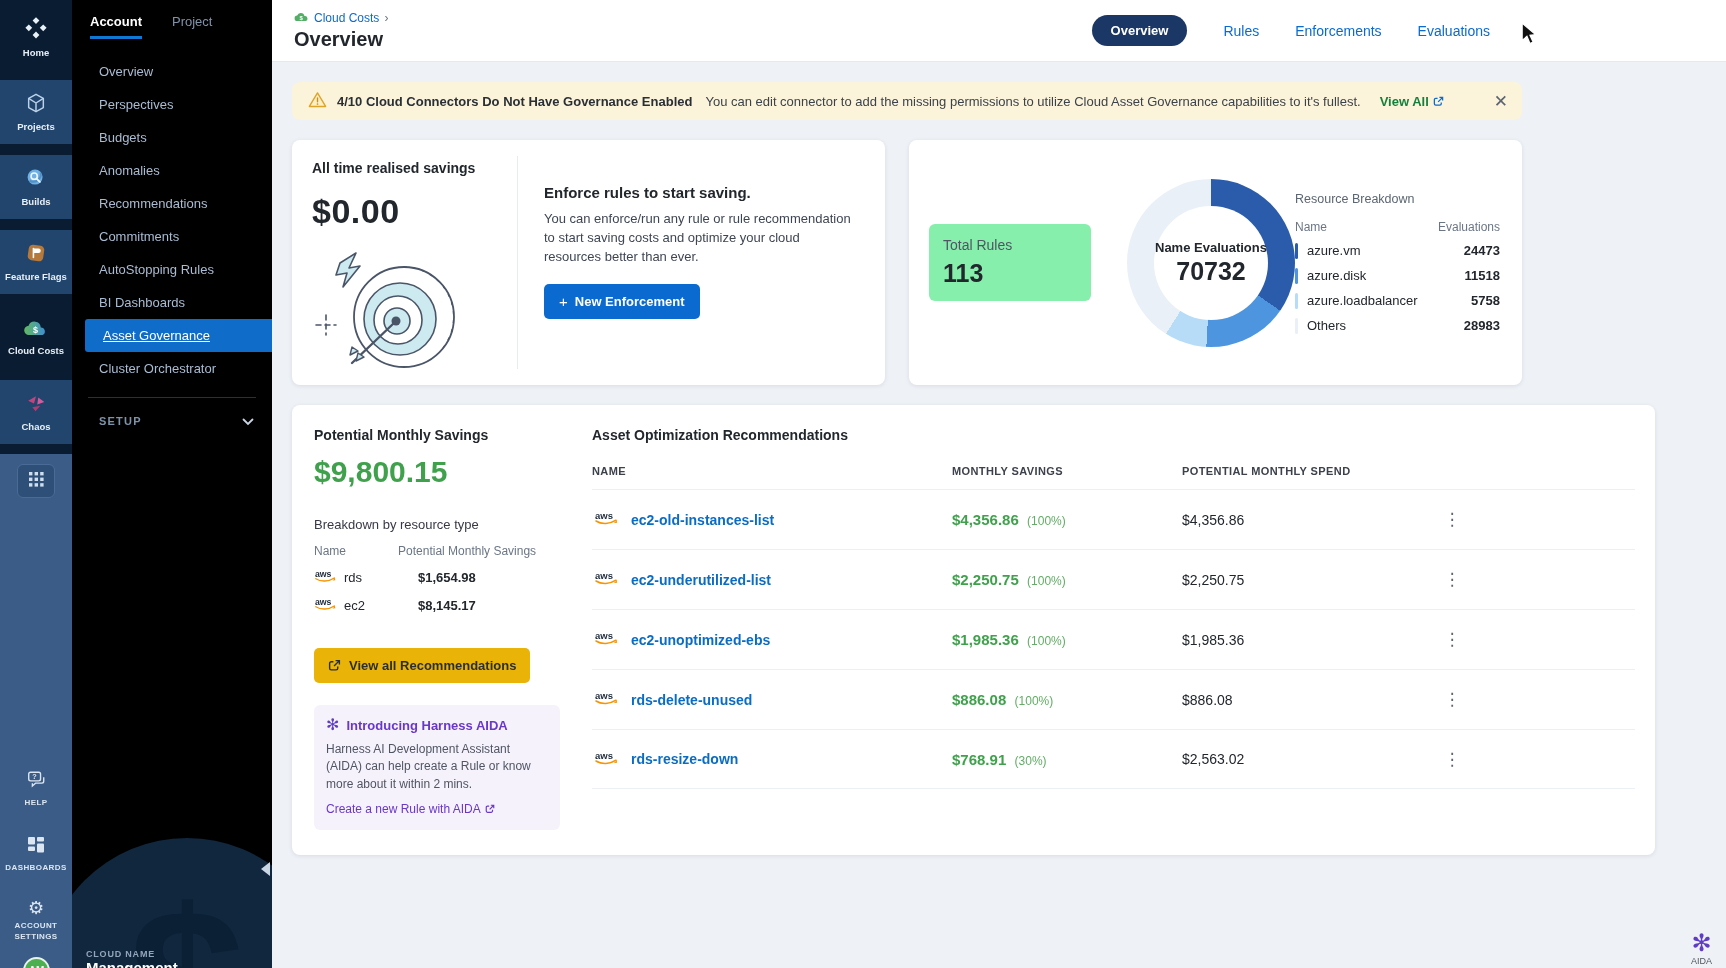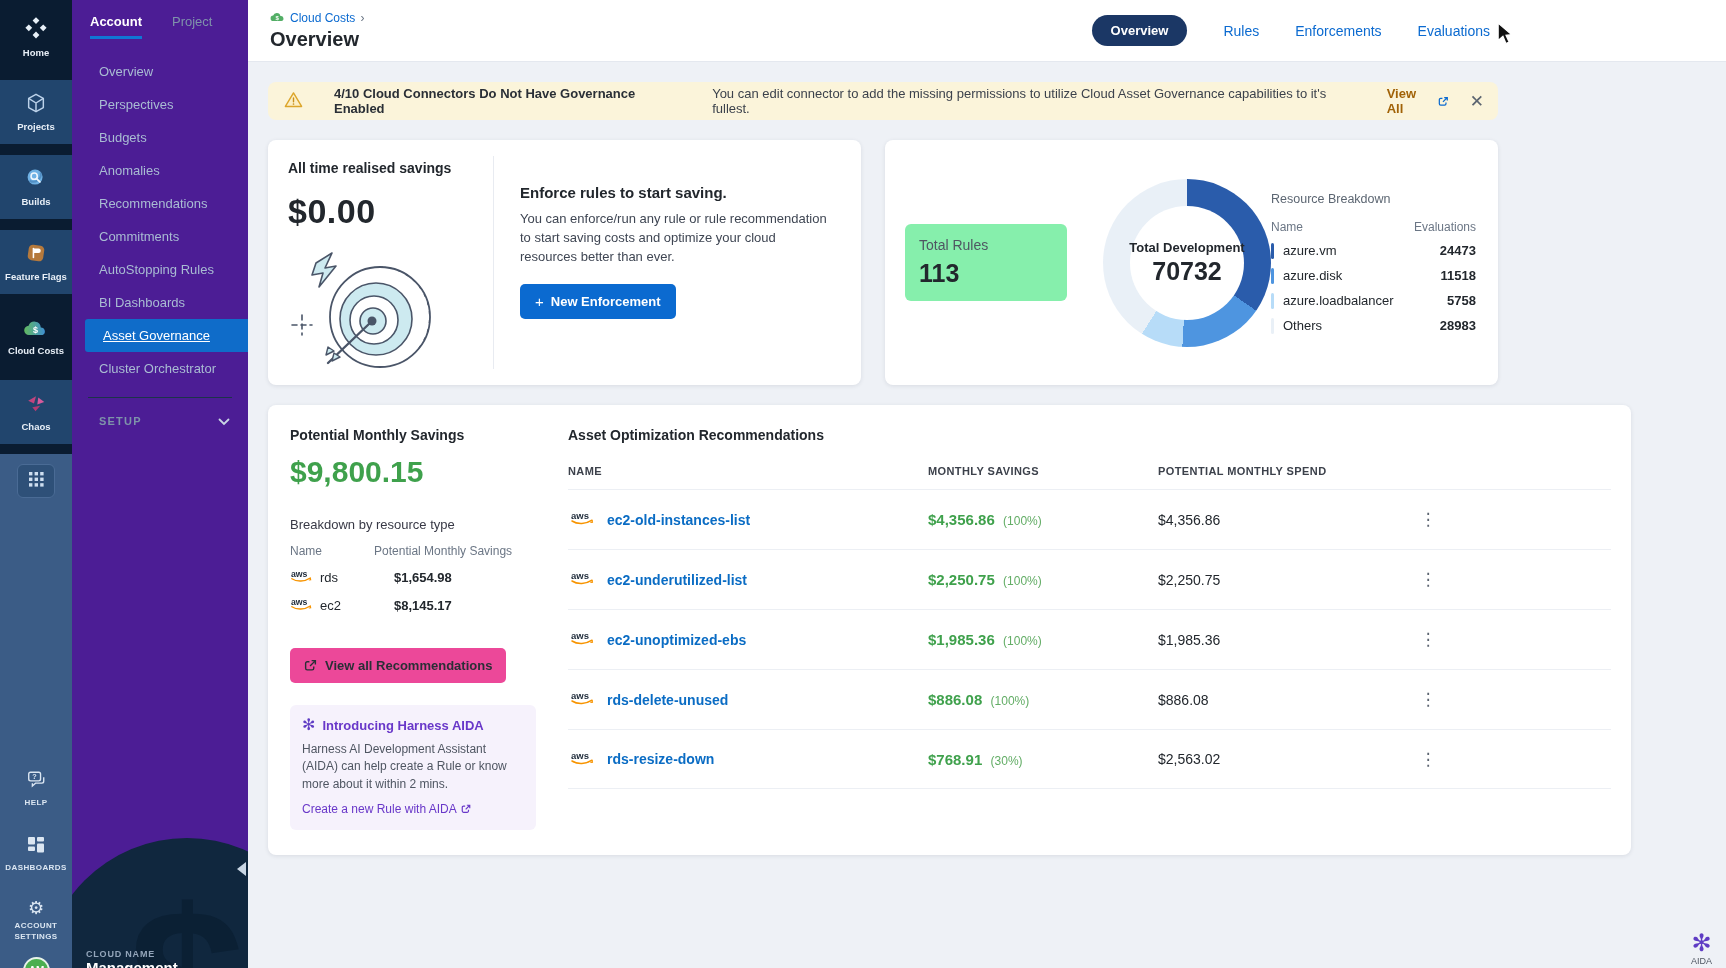--- a/index.html
+++ b/index.html
@@ -14,21 +14,21 @@
   .tile-dark { background:#0a1c31; }
   .tile .lbl { font-size:9.5px; font-weight:700; color:#e8eff7; text-align:center; line-height:1.15; }
   .rail-bottom { background:#3b5c86; margin-top:4px; flex:1; display:flex; flex-direction:column; align-items:center; position:relative; }
   .grid-btn { margin-top:10px; width:38px; height:34px; background:#2e5078; border:1px solid #4a6b95; border-radius:6px; display:flex; align-items:center; justify-content:center; cursor:pointer; }
   .rail-bottom .spacer { flex:1; }
   .rail-mini { display:flex; flex-direction:column; align-items:center; gap:4px; margin-bottom:26px; cursor:pointer; }
   .rail-mini .lbl { font-size:8px; font-weight:700; letter-spacing:.4px; color:#dbe6f2; text-align:center; line-height:1.3; }
   .avatar { position:absolute; bottom:-16px; left:23px; width:27px; height:27px; border-radius:50%; background:#4caf50; color:#fff; font-size:10px; font-weight:700; display:flex; align-items:center; justify-content:center; border:2px solid #e8f3e9; }
 
   
-  .sidebar { width:176px; background:#4c1d95; flex-shrink:0; position:relative; overflow:hidden; padding-top:14px; }
+  .sidebar { width:200px; background:#000000; flex-shrink:0; position:relative; overflow:hidden; padding-top:14px; }
   .side-tabs { display:flex; gap:30px; padding:0 0 0 18px; }
   .side-tab { font-size:13px; color:#7f93ab; padding-bottom:7px; cursor:pointer; }
   .side-tab.active { color:#fff; font-weight:700; border-bottom:3px solid #0f77d4; }
   .side-list { margin-top:16px; display:flex; flex-direction:column; }
   .side-item { height:33px; display:flex; align-items:center; padding-left:27px; font-size:13px; color:#a9bcd3; cursor:pointer; }
   .side-item.active { background:#0f6cc9; color:#fff; margin-left:13px; padding-left:18px; border-radius:3px 0 0 3px;text-decoration:underline; }
   .side-divider { height:1px; background:#1d3349; margin:12px 16px 0; }
   .setup-row { display:flex; align-items:center; justify-content:space-between; padding:14px 18px 0 27px; cursor:pointer; }
   .setup-row .t { font-size:11px; font-weight:700; letter-spacing:1.2px; color:#7e93aa; }
   .side-footer { position:absolute; bottom:-8px; left:14px; z-index:2; }
@@ -44,24 +44,24 @@
   .crumb-wrap { display:flex; flex-direction:column; gap:3px; }
   .crumb { display:flex; align-items:center; gap:5px; font-size:12px; color:#0b6ad0; cursor:pointer; }
   .crumb .sep { color:#6b7685; }
   .page-title { font-size:20px; font-weight:700; color:#22272d; }
   .top-tabs { display:flex; align-items:center; gap:36px; }
   .top-tab { font-size:14px; color:#0b6ad0; cursor:pointer; }
   .top-tab.active { background:#1b3765; color:#fff; font-size:13px; font-weight:700; padding:8px 19px; border-radius:17px; }
 
   .content { padding:20px 0 0 20px; position:relative; flex:1; }
 
-  .banner { width:1230px; height:38px; background:#fbf4da; border-radius:8px; display:flex; align-items:center; padding:0 14px 0 16px;gap:21px; }
+  .banner { width:1230px; height:38px; background:#fbf4da; border-radius:8px; display:flex; align-items:center; padding:0 14px 0 16px; }
   .banner .headline { font-size:13px; font-weight:700; color:#2a2f36; margin-left:10px; }
   .banner .body { font-size:13px; color:#3c424c; margin-left:13px; }
-  .banner .view-all { font-size:13px; font-weight:700; color:#a16207; margin-left:19px; display:flex; align-items:center; gap:4px; cursor:pointer; }
+  .banner .view-all { font-size:13px; font-weight:700; color:#15803d; margin-left:19px; display:flex; align-items:center; gap:4px; cursor:pointer; }
   .banner .close { margin-left:auto; font-size:17px; color:#5b6470; cursor:pointer; line-height:1; }
 
   .cards-row { display:flex; gap:24px; margin-top:20px; width:1230px; }
   .card { background:#fff; border-radius:8px; box-shadow:0 1px 4px rgba(31,41,55,.10); }
   .card1 { width:593px; height:245px; display:flex; }
   .card1-left { width:225px; padding:20px 0 0 20px; position:relative; }
   .card1-left h3 { font-size:14px; font-weight:700; }
   .card1-left .amount { font-size:34px; font-weight:700; margin-top:16px; letter-spacing:.5px; }
   .card1-left .illus { position:absolute; left:14px; bottom:8px; }
   .card1-div { width:1px; background:#e8ebf1; margin:16px 0; }
@@ -92,21 +92,21 @@
   .big-card { margin-top:20px; width:1363px; height:450px; background:#fff; border-radius:8px; box-shadow:0 1px 4px rgba(31,41,55,.10); display:flex; padding:22px 20px 20px 22px; }
   .pot-col { width:246px; flex-shrink:0; }
   .pot-col h3 { font-size:14px; font-weight:700; }
   .pot-amount { font-size:30px; font-weight:700; color:#3fa14c; margin-top:12px; }
   .pot-bd-title { font-size:13px; color:#383946; margin-top:28px; }
   .pot-head { display:flex; font-size:12px; color:#6b7685; margin-top:12px; }
   .pot-head .c2 { margin-left:52px; }
   .pot-row { display:flex; align-items:center; margin-top:10px; font-size:13px; }
   .pot-row .nm { margin-left:6px; width:64px; }
   .pot-row .sv { font-weight:700; margin-left:10px; }
-  .btn-light { margin-top:34px; display:inline-flex; align-items:center; gap:8px; background:#ec4899; border:none; border-radius:5px; padding:10px 14px; font-size:13px; font-weight:700; color:#2a2f36; cursor:pointer; }
+  .btn-light { margin-top:34px; display:inline-flex; align-items:center; gap:8px; background:#eab308; border:none; border-radius:5px; padding:10px 14px; font-size:13px; font-weight:700; color:#2a2f36; cursor:pointer; }
   .aida-panel { margin-top:22px; width:246px; background:#f6f2fc; border-radius:6px; padding:12px 12px 13px; }
   .aida-head { display:flex; align-items:center; gap:7px; }
   .aida-head .t { font-size:13px; font-weight:700; color:#6938c9; }
   .aida-body { font-size:12px; color:#4f5662; line-height:1.45; margin-top:8px; }
   .aida-link { font-size:12px; color:#6938c9; margin-top:9px; display:inline-flex; align-items:center; gap:4px; cursor:pointer; }
 
   .reco-col { flex:1; padding-left:32px; }
   .reco-col h3 { font-size:14px; font-weight:700; }
   .reco-grid { display:grid; grid-template-columns:360px 230px 250px 40px 1fr; align-items:center; }
   .reco-headrow { margin-top:22px; padding-bottom:12px; }
@@ -396,21 +396,21 @@
         <section class="card card2">
           <div class="stats-col">
             <div class="stat-box">
               <div class="sl">Total Rules</div>
               <div class="sv">113</div>
             </div>
           </div>
           <div class="donut-wrap">
             <div class="donut" id="donut" style="background: conic-gradient(rgb(42, 92, 171) 0deg, rgb(42, 92, 171) 124.559deg, rgb(78, 149, 224) 124.559deg, rgb(78, 149, 224) 183.181deg, rgb(183, 220, 248) 183.181deg, rgb(183, 220, 248) 212.487deg, rgb(233, 240, 247) 212.487deg, rgb(233, 240, 247) 360deg);"></div>
             <div class="donut-center">
-              <div class="cl">Total Development</div>
+              <div class="cl">Name Evaluations</div>
               <div class="cv">70732</div>
             </div>
           </div>
           <div class="legend-col">
             <div class="lt">Resource Breakdown</div>
             <div class="legend-head">
               <span>Name</span>
               <span>Evaluations</span>
             </div>
             <div id="bd-rows">

